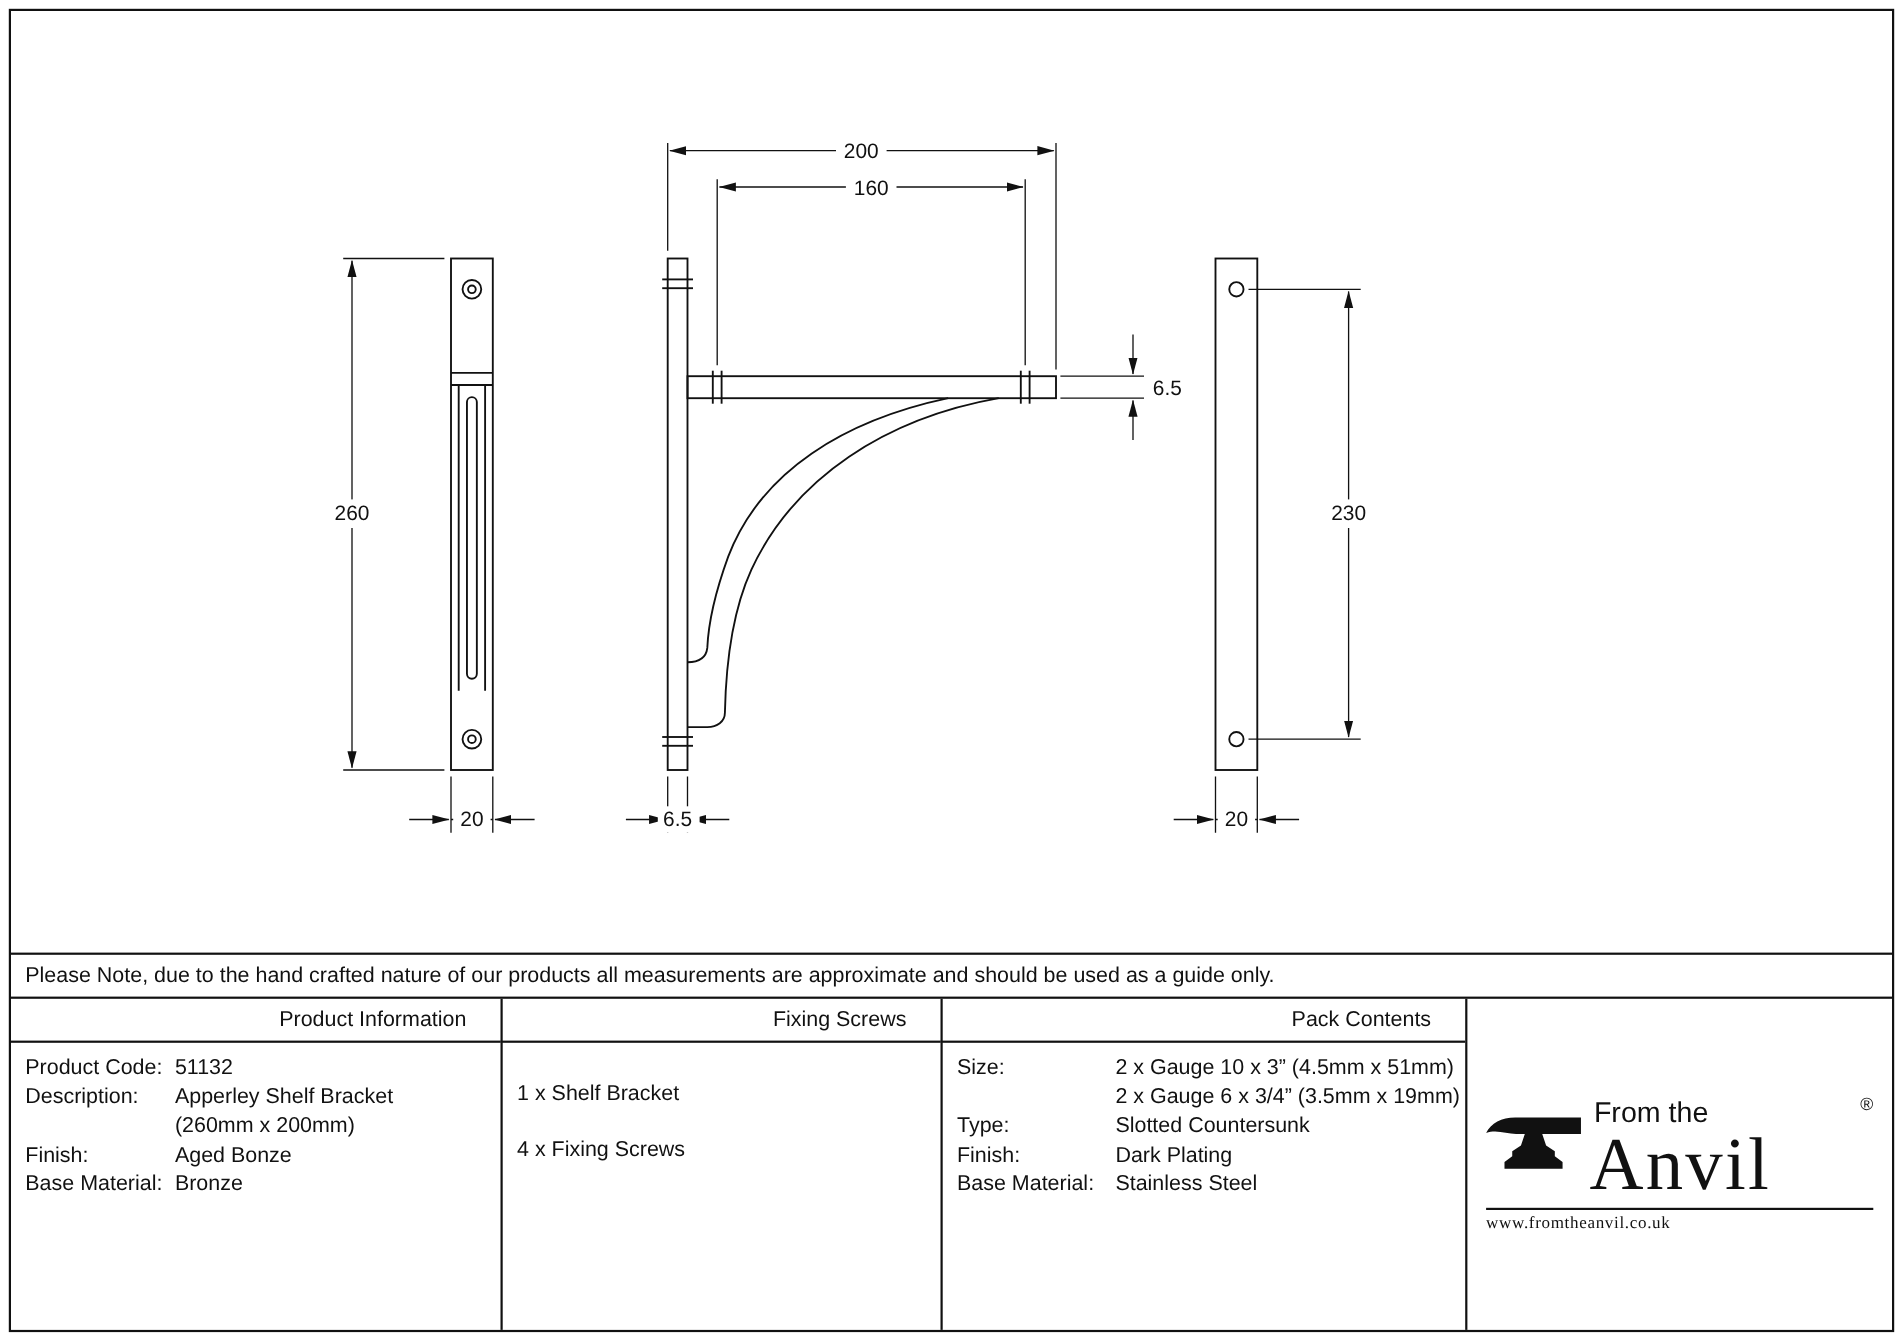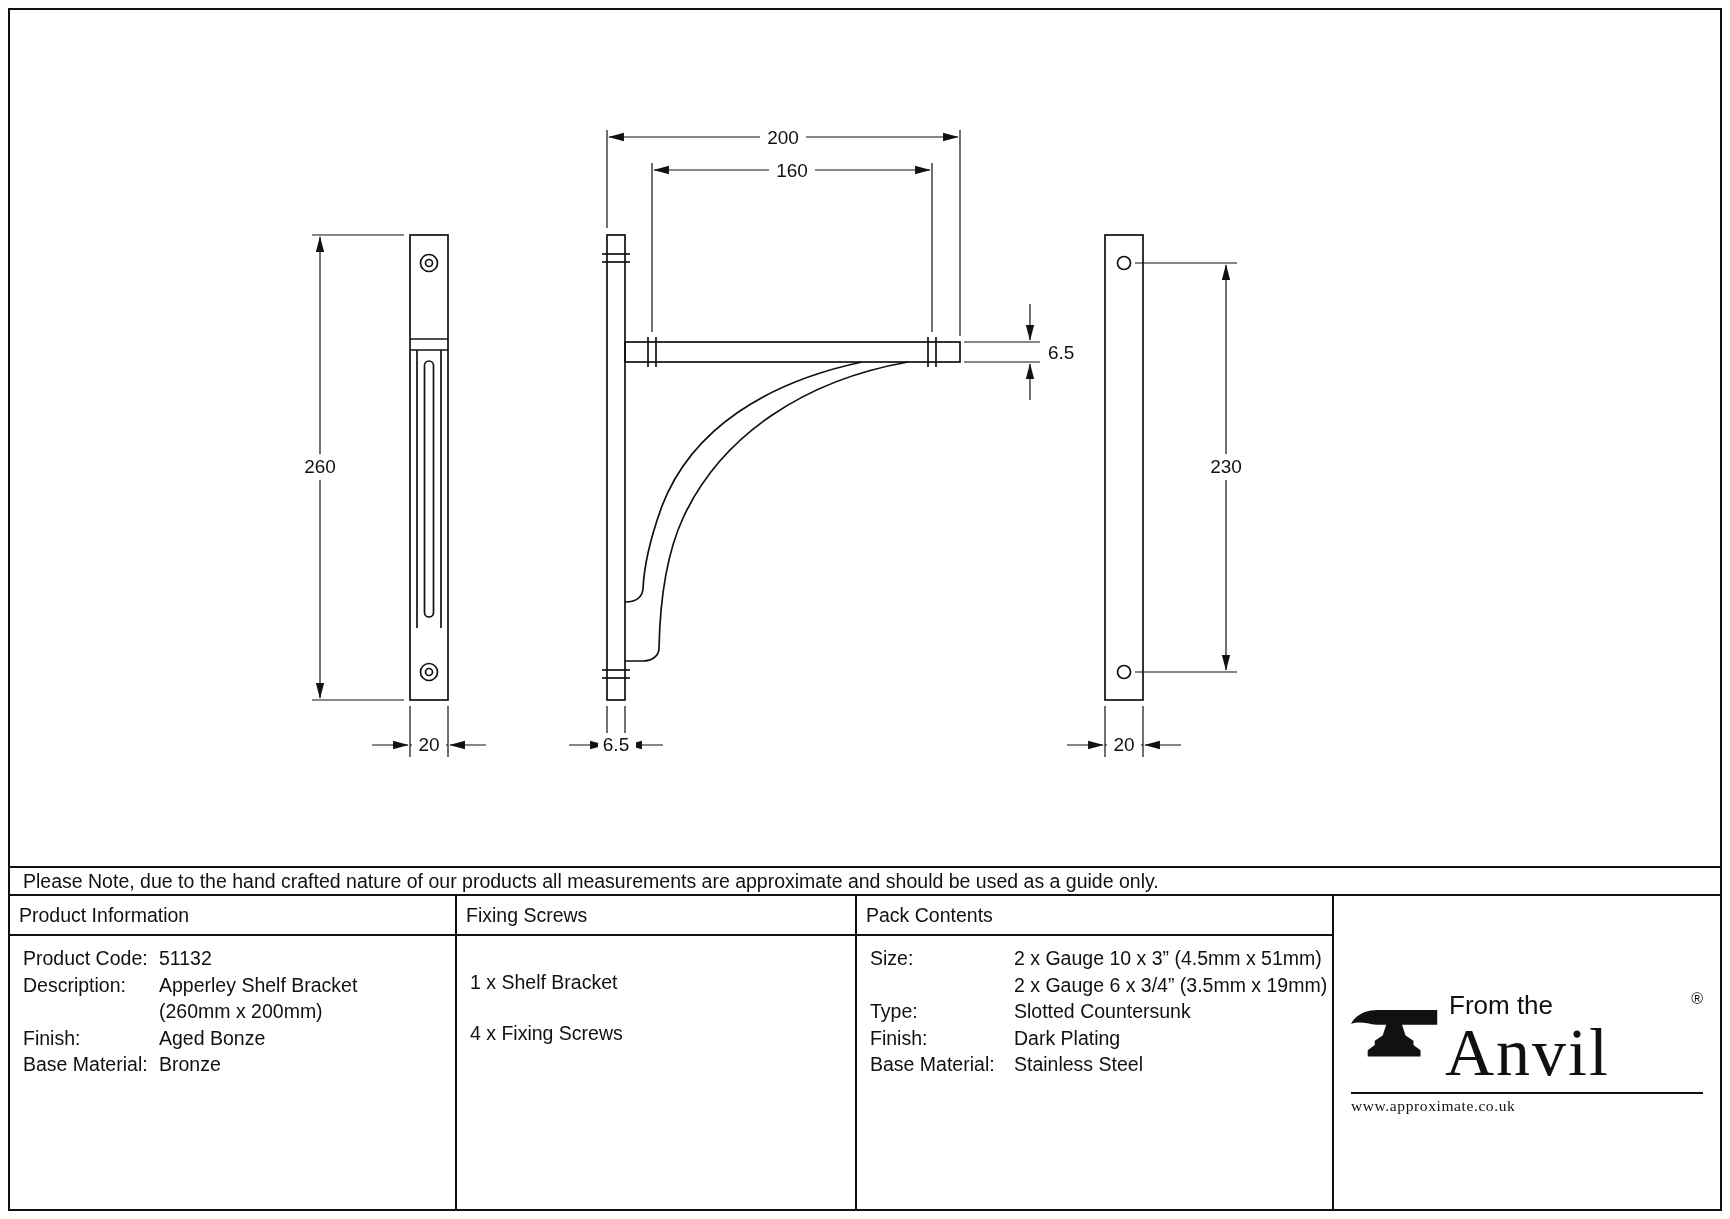--- a/index.html
+++ b/index.html
@@ -7,26 +7,26 @@
   body {
     width:1730px; height:1219px; position:relative;
     font-family:"Liberation Sans", sans-serif; color:#111;
     overflow:hidden;
   }
   .frame { position:absolute; inset:8px; border:2px solid #111; pointer-events:none; }
   .drawing { position:absolute; left:0; top:0; width:1730px; height:866px; }
 
   .bottom { position:absolute; left:10px; right:10px; top:866px; bottom:10px; display:flex; flex-direction:column; }
   .note-row {
-    height:30px; border-top:2px solid #111; border-bottom:2px solid #111;
+    height:42px; border-top:2px solid #111; border-bottom:2px solid #111;
     display:flex; align-items:center; padding:0 13px; font-size:19.5px;
   }
   .grid { flex:1; display:grid; grid-template-columns:445px 400px 477px 1fr; grid-template-rows:40px 1fr; }
   .cell { font-size:19.5px; }
-  .hdr { display:flex; align-items:center; padding:0 9px; border-bottom:2px solid #111; }
+  .hdr { display:flex; align-items:center; padding:0 31px; border-bottom:2px solid #111;justify-content:flex-end; }
   .bl { border-left:2px solid #111; }
   .body-cell { padding:9px 13px 0 13px; }
   .kv { display:grid; grid-template-columns:136px 1fr; }
   .kv.fx { grid-template-columns:144px 1fr; }
   .kv span { line-height:26.5px; white-space:nowrap; }
   .plist div { line-height:26.5px;margin-top:24px; }
 
   .logo-cell { grid-column:4; grid-row:1 / span 2; display:flex; align-items:center; justify-content:center; }
   .logo { position:relative; width:352px; }
   .logo-top { display:flex; align-items:flex-start; }
@@ -187,21 +187,21 @@
         <div class="logo-top">
           <svg class="anvil-icon" viewBox="0 0 100 64" xmlns="http://www.w3.org/2000/svg">
             <path fill="#111" d="M98 8 L30 8 C16 8 5 14 0 24 C11 20 21 25 31 25 L40 25 L36 37 L27 43 L27 48 L19 54 L19 61 L79 61 L79 54 L71 48 L71 43 L62 37 L58 25 L98 25 Z"></path>
           </svg>
           <div class="logo-text">
             <div class="from-the">From the</div>
             <div class="anvil-name">Anvil</div>
           </div>
         </div>
         <div class="logo-rule"></div>
-        <div class="logo-url">www.approximate.co.uk</div>
+        <div class="logo-url">www.fromtheanvil.co.uk</div>
       </div>
     </div>
 
     <div class="cell body-cell">
       <div class="kv">
         <span>Product Code:</span>
         <span>51132</span>
         <span>Description:</span>
         <span>Apperley Shelf Bracket</span>
         <span></span>

